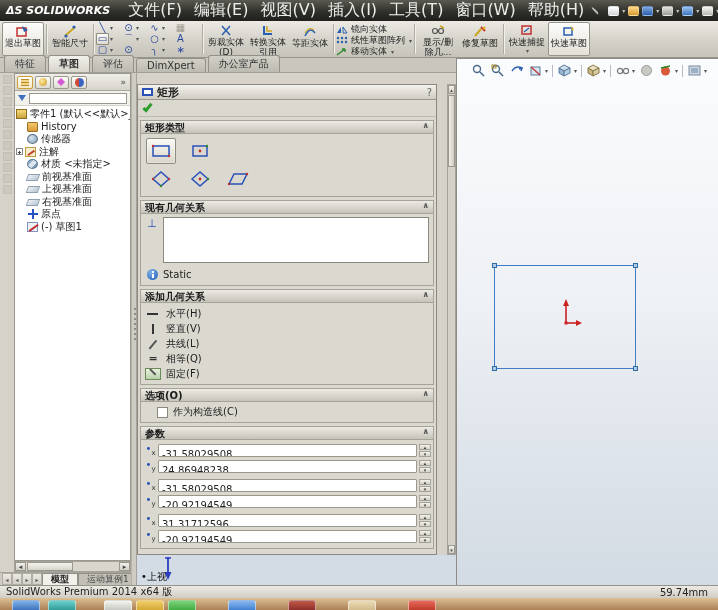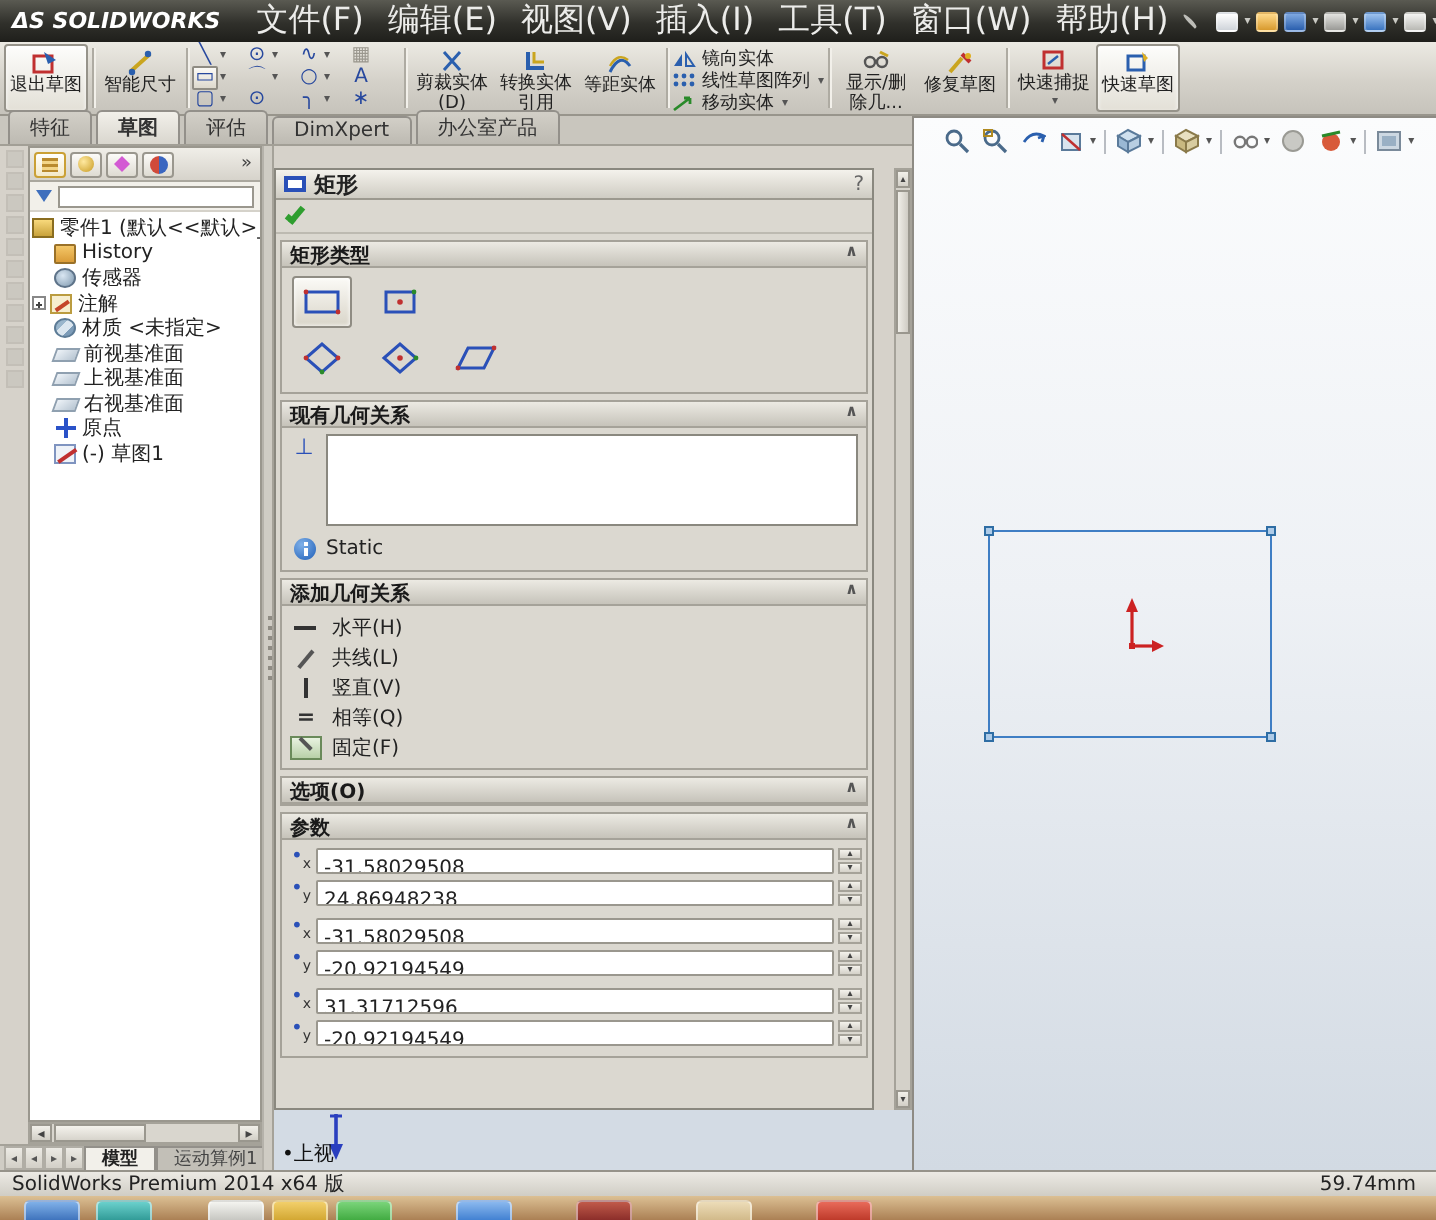--- a/index.html
+++ b/index.html
@@ -570,42 +570,48 @@
       <div class="sechead">
         <span>添加几何关系</span>
         <span class="collapse">∧</span>
       </div>
       <div class="secbody">
         <div class="addrel-row">
             <span class="ricon r-h"></span>
             <span>水平(H)</span>
           </div>
         <div class="addrel-row">
+            <span class="ricon r-v"></span>
+            <span>竖直(V)</span>
+          </div>
+        <div class="addrel-row">
             <span class="ricon r-c"></span>
             <span>共线(L)</span>
-          </div>
-        <div class="addrel-row">
-            <span class="ricon r-v"></span>
-            <span>竖直(V)</span>
           </div>
         <div class="addrel-row">
             <span class="ricon r-eq">=</span>
             <span>相等(Q)</span>
           </div>
         <div class="addrel-row">
             <span class="ricon r-fix"></span>
             <span>固定(F)</span>
           </div>
       </div>
     </div>
 
     <div class="section">
       <div class="sechead">
         <span>选项(O)</span>
         <span class="collapse">∧</span>
+      </div>
+      <div class="secbody">
+        <div class="optrow">
+          <span class="cb"></span>
+          <span>作为构造线(C)</span>
+        </div>
       </div>
     </div>
 
     <div class="section params">
       <div class="sechead">
         <span>参数</span>
         <span class="collapse">∧</span>
       </div>
       <div class="secbody">
         <div class="prow">

